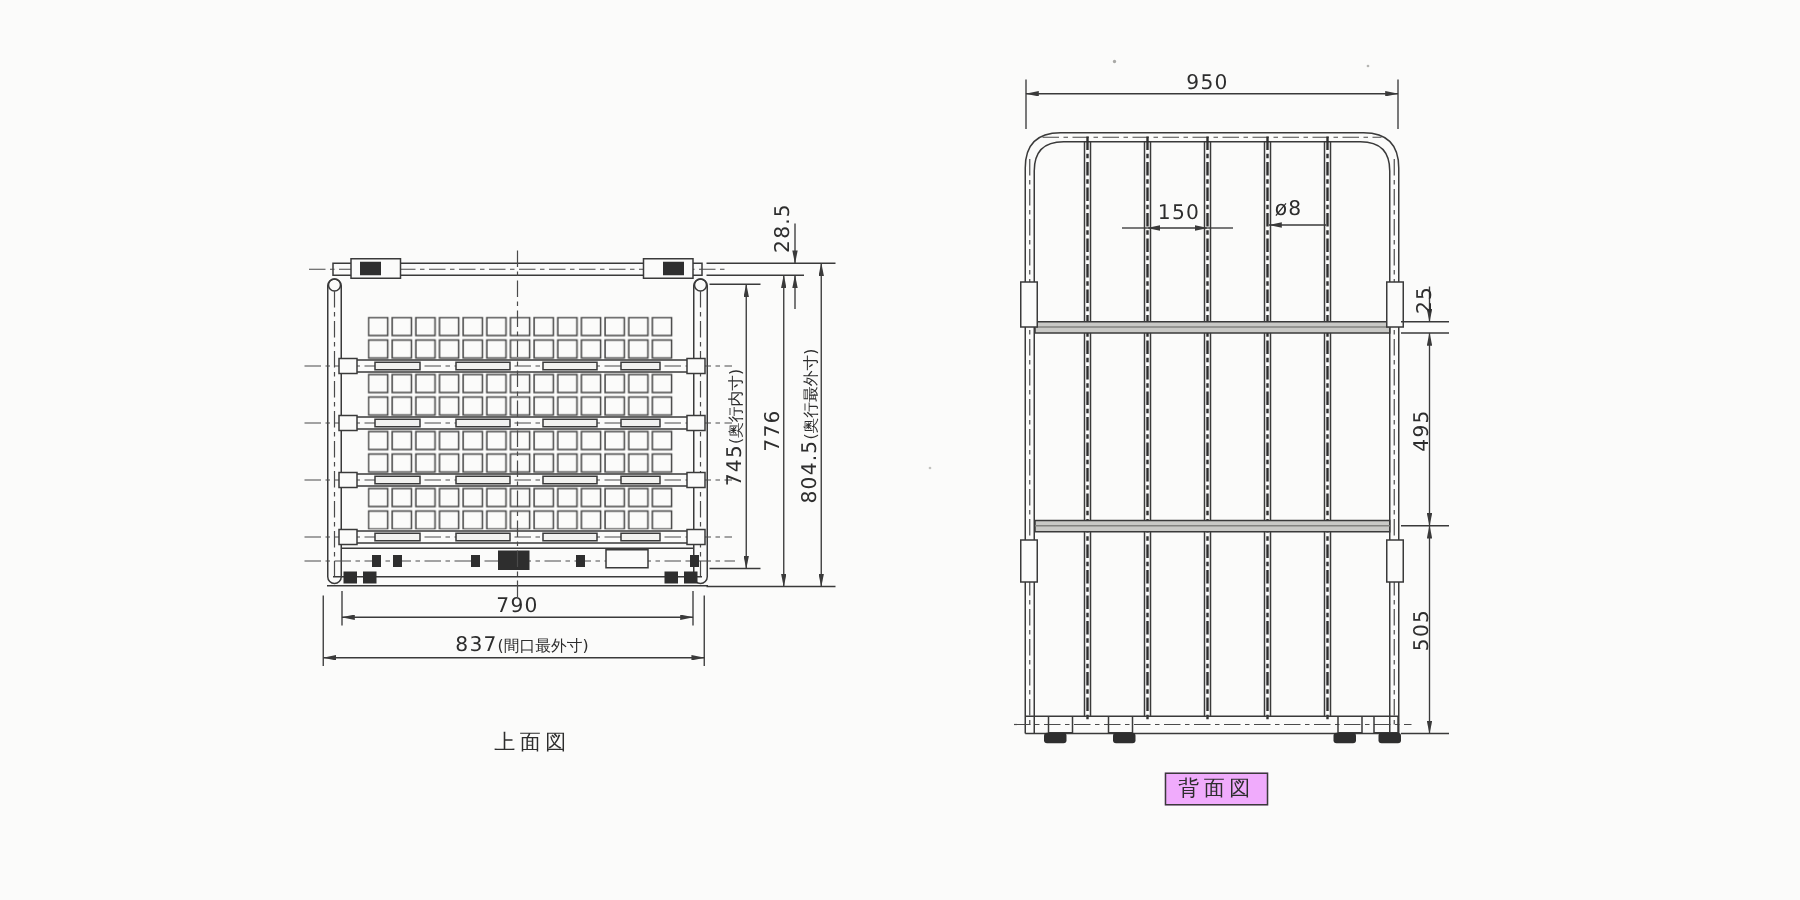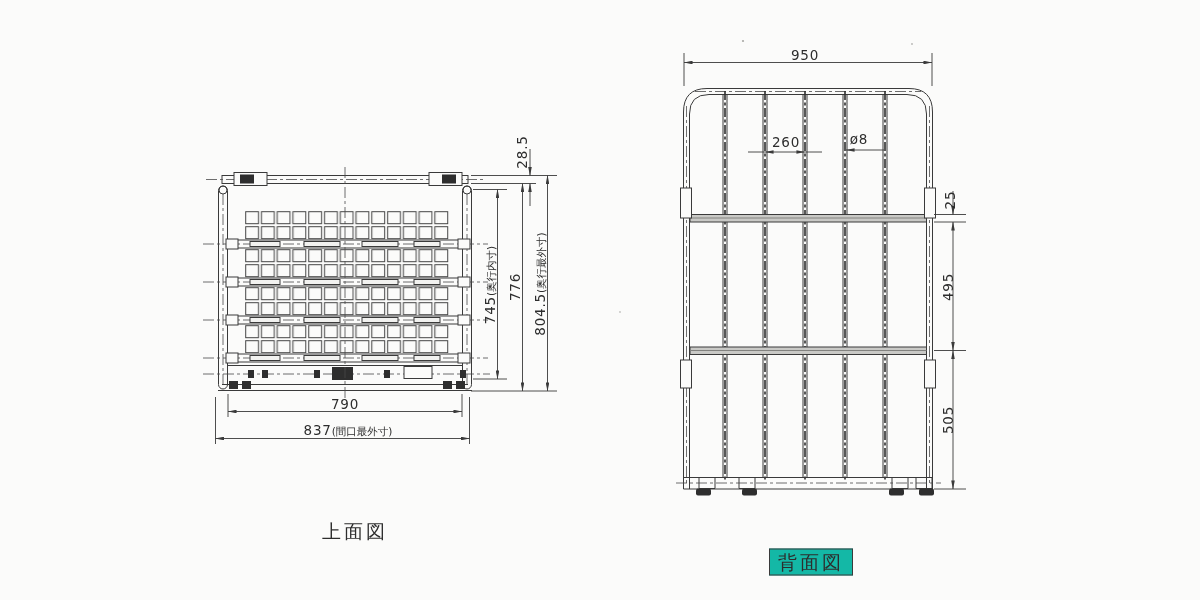--- a/index.html
+++ b/index.html
@@ -11,22 +11,22 @@
   .sl {stroke:#3a3a3a;stroke-width:1;fill:#f2f2f0;}
   .gr {stroke:#3a3a3a;stroke-width:1;fill:#c9c9c6;}
   .dk {fill:#2e2e2e;stroke:none;}
   .cl {stroke:#4a4a4a;stroke-width:0.8;stroke-dasharray:11 3 3 3;fill:none;}
   .clb{stroke:#2f2f2f;stroke-width:1.6;stroke-dasharray:9 2.5 3 2.5;fill:none;}
   .dim{stroke:#3a3a3a;stroke-width:0.9;fill:none;}
   .t{position:absolute;transform:translate(-50%,-50%);font-size:13.5px;color:#2d2d2d;
      white-space:nowrap;letter-spacing:.8px;line-height:1;}
   .rot{transform:translate(-50%,-50%) rotate(-90deg);}
   .note{font-size:10.5px;letter-spacing:0;}
-  .label{letter-spacing:3px;font-size:19px;margin-top:36px;}
-  .boxed{border:1px solid #3a3a3a;padding:3px 8px;background:#14b8a6;}
+  .label{letter-spacing:3px;font-size:14px;}
+  .boxed{border:1px solid #3a3a3a;padding:3px 8px;background:#f0abfc;}
 </style>
 </head>
 <body>
 
 <svg width="1200" height="600" viewBox="0 0 1200 600">
   <defs>
     <marker id="ae" viewBox="0 0 10 4" refX="9.5" refY="2" markerWidth="10" markerHeight="4" orient="auto">
       <path d="M0,0L10,2L0,4Z" fill="#3a3a3a"></path>
     </marker>
     <marker id="as" viewBox="0 0 10 4" refX="0.5" refY="2" markerWidth="10" markerHeight="4" orient="auto">
@@ -219,21 +219,21 @@
 <div class="t rot" style="left:516px;top:287px">776</div>
 
 <div class="t rot" style="left:541px;top:284px"><span>804.5</span><span class="note">(奥行最外寸)</span></div>
 
 <div class="t rot" style="left:523px;top:152px">28.5</div>
 
 <div class="t label" style="left:355px;top:495px">上面図</div>
 
 <div class="t" style="left:805px;top:56px">950</div>
 
-<div class="t" style="left:786px;top:143px">260</div>
+<div class="t" style="left:786px;top:143px">150</div>
 
 <div class="t" style="left:859px;top:140px">ø8</div>
 
 <div class="t rot" style="left:951px;top:200px">25</div>
 
 <div class="t rot" style="left:949px;top:287px">495</div>
 
 <div class="t rot" style="left:949px;top:420px">505</div>
 
 <div class="t label boxed" style="left:811px;top:526px">背面図</div>

